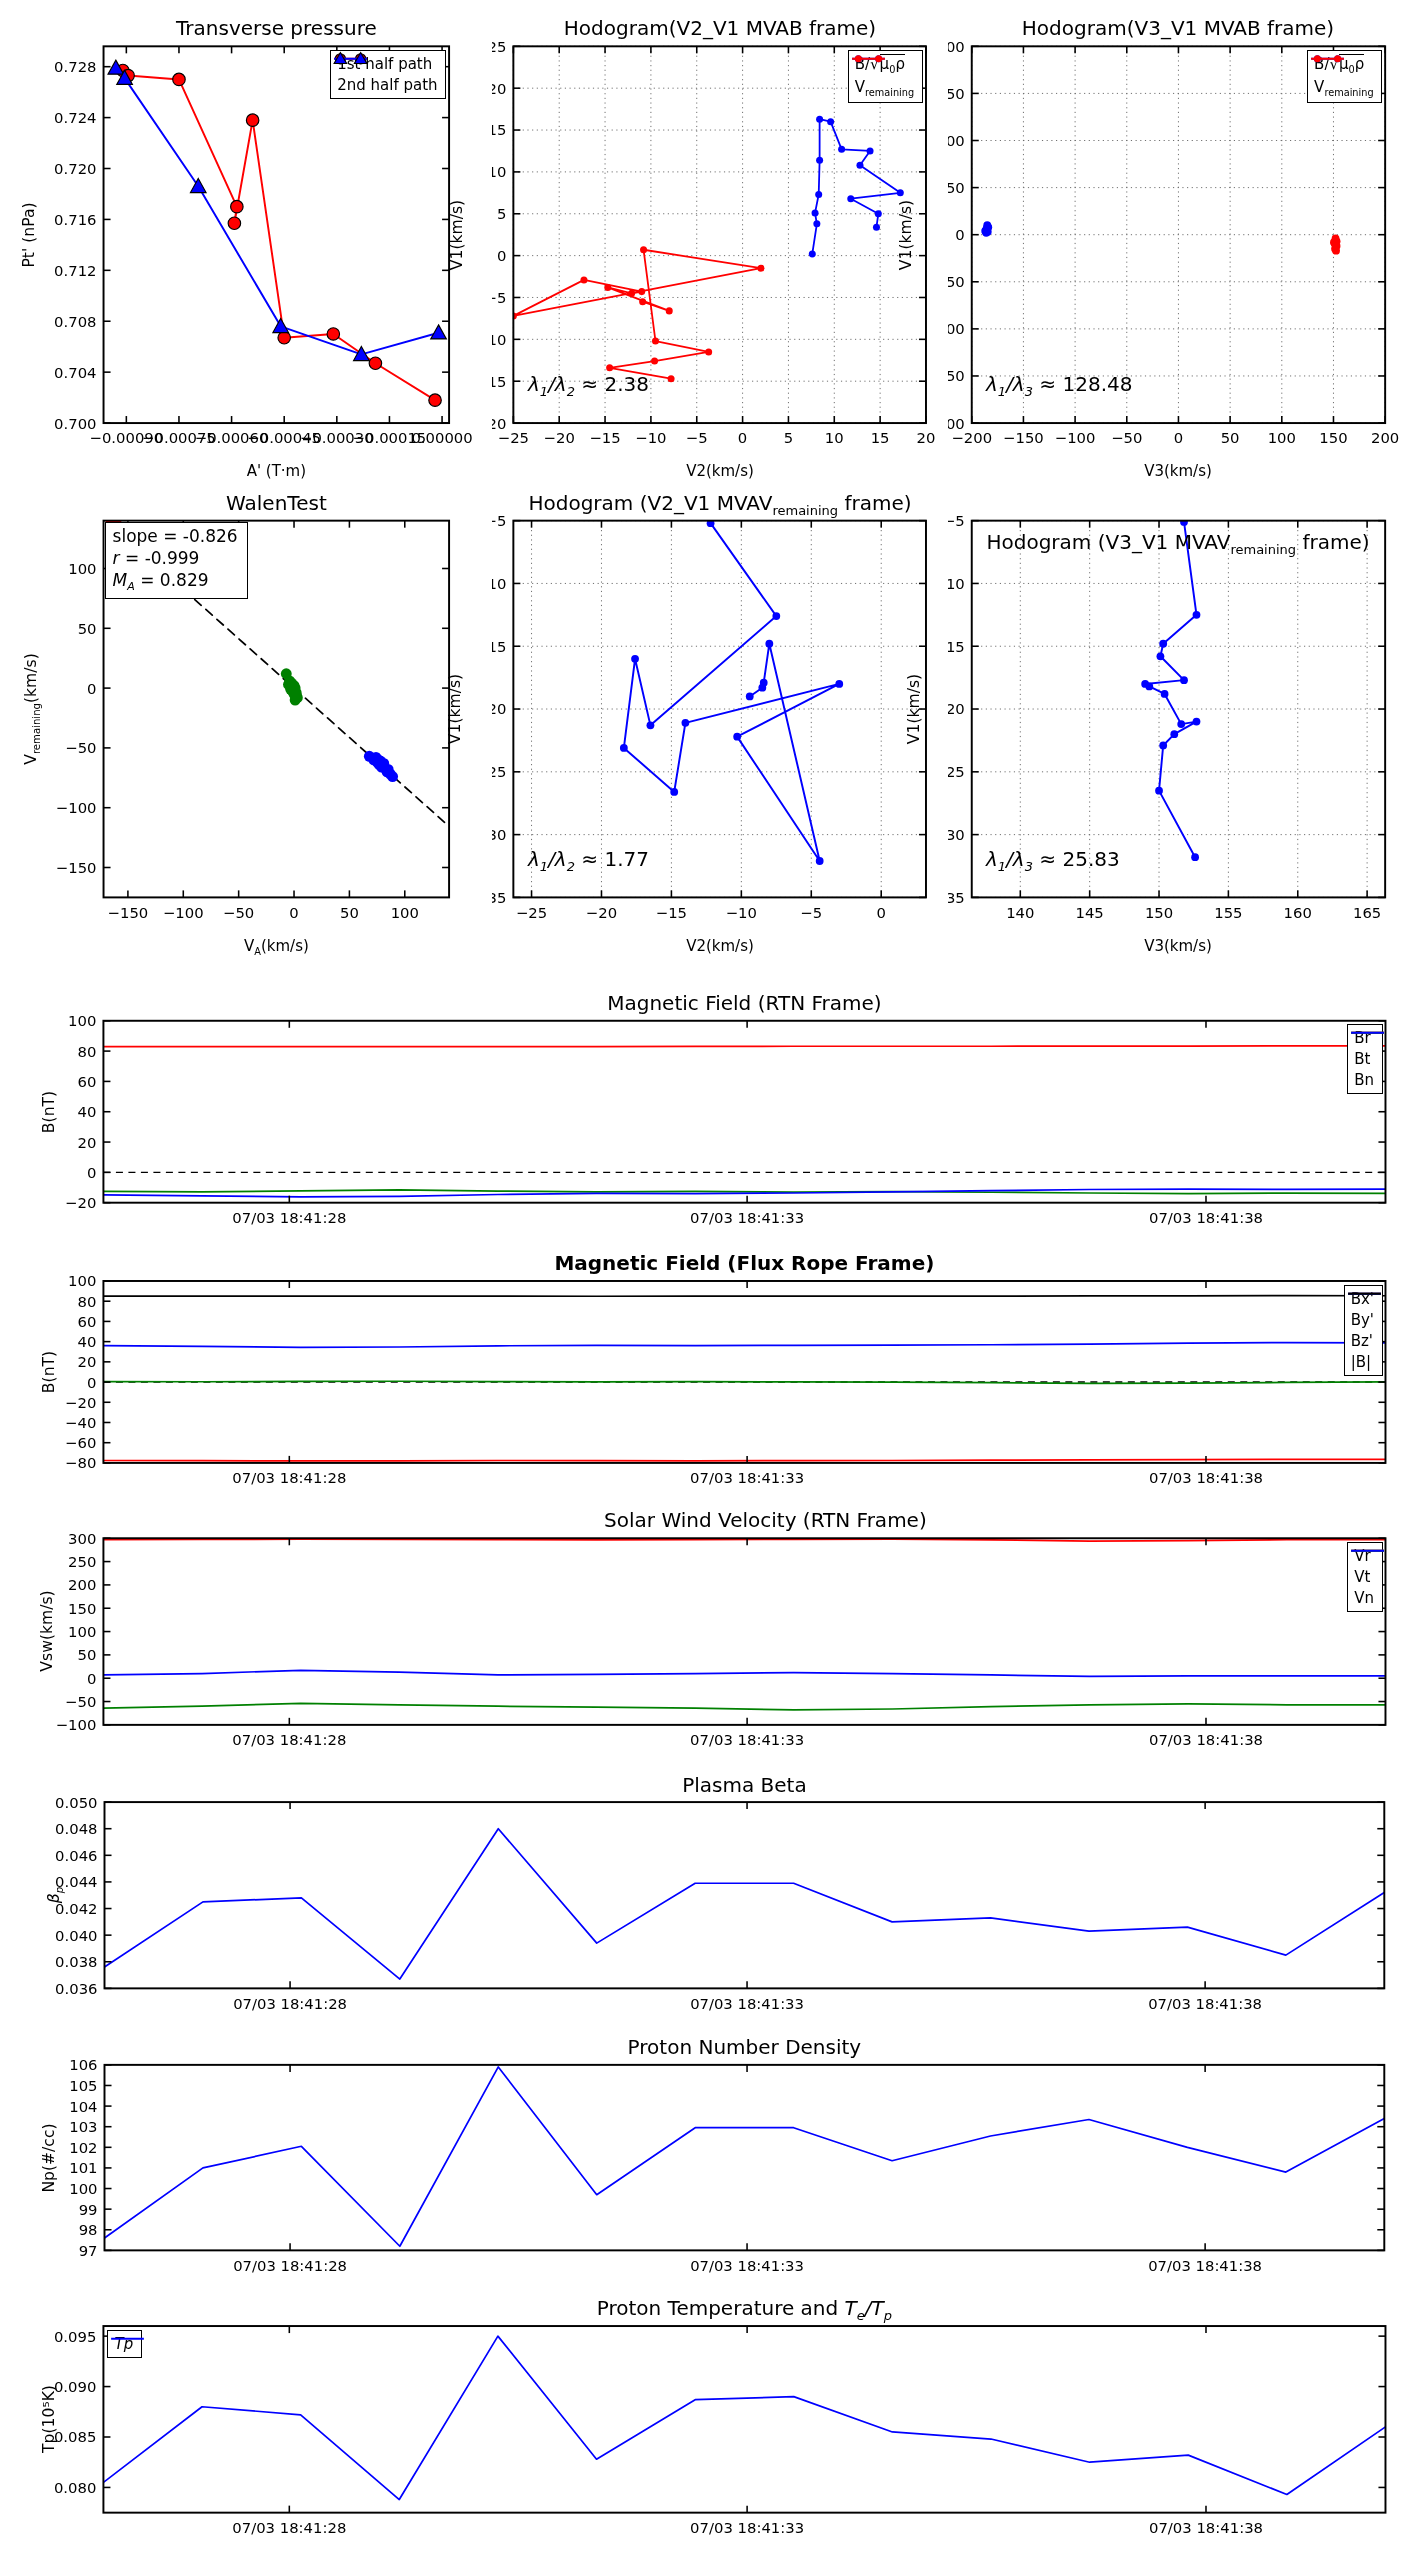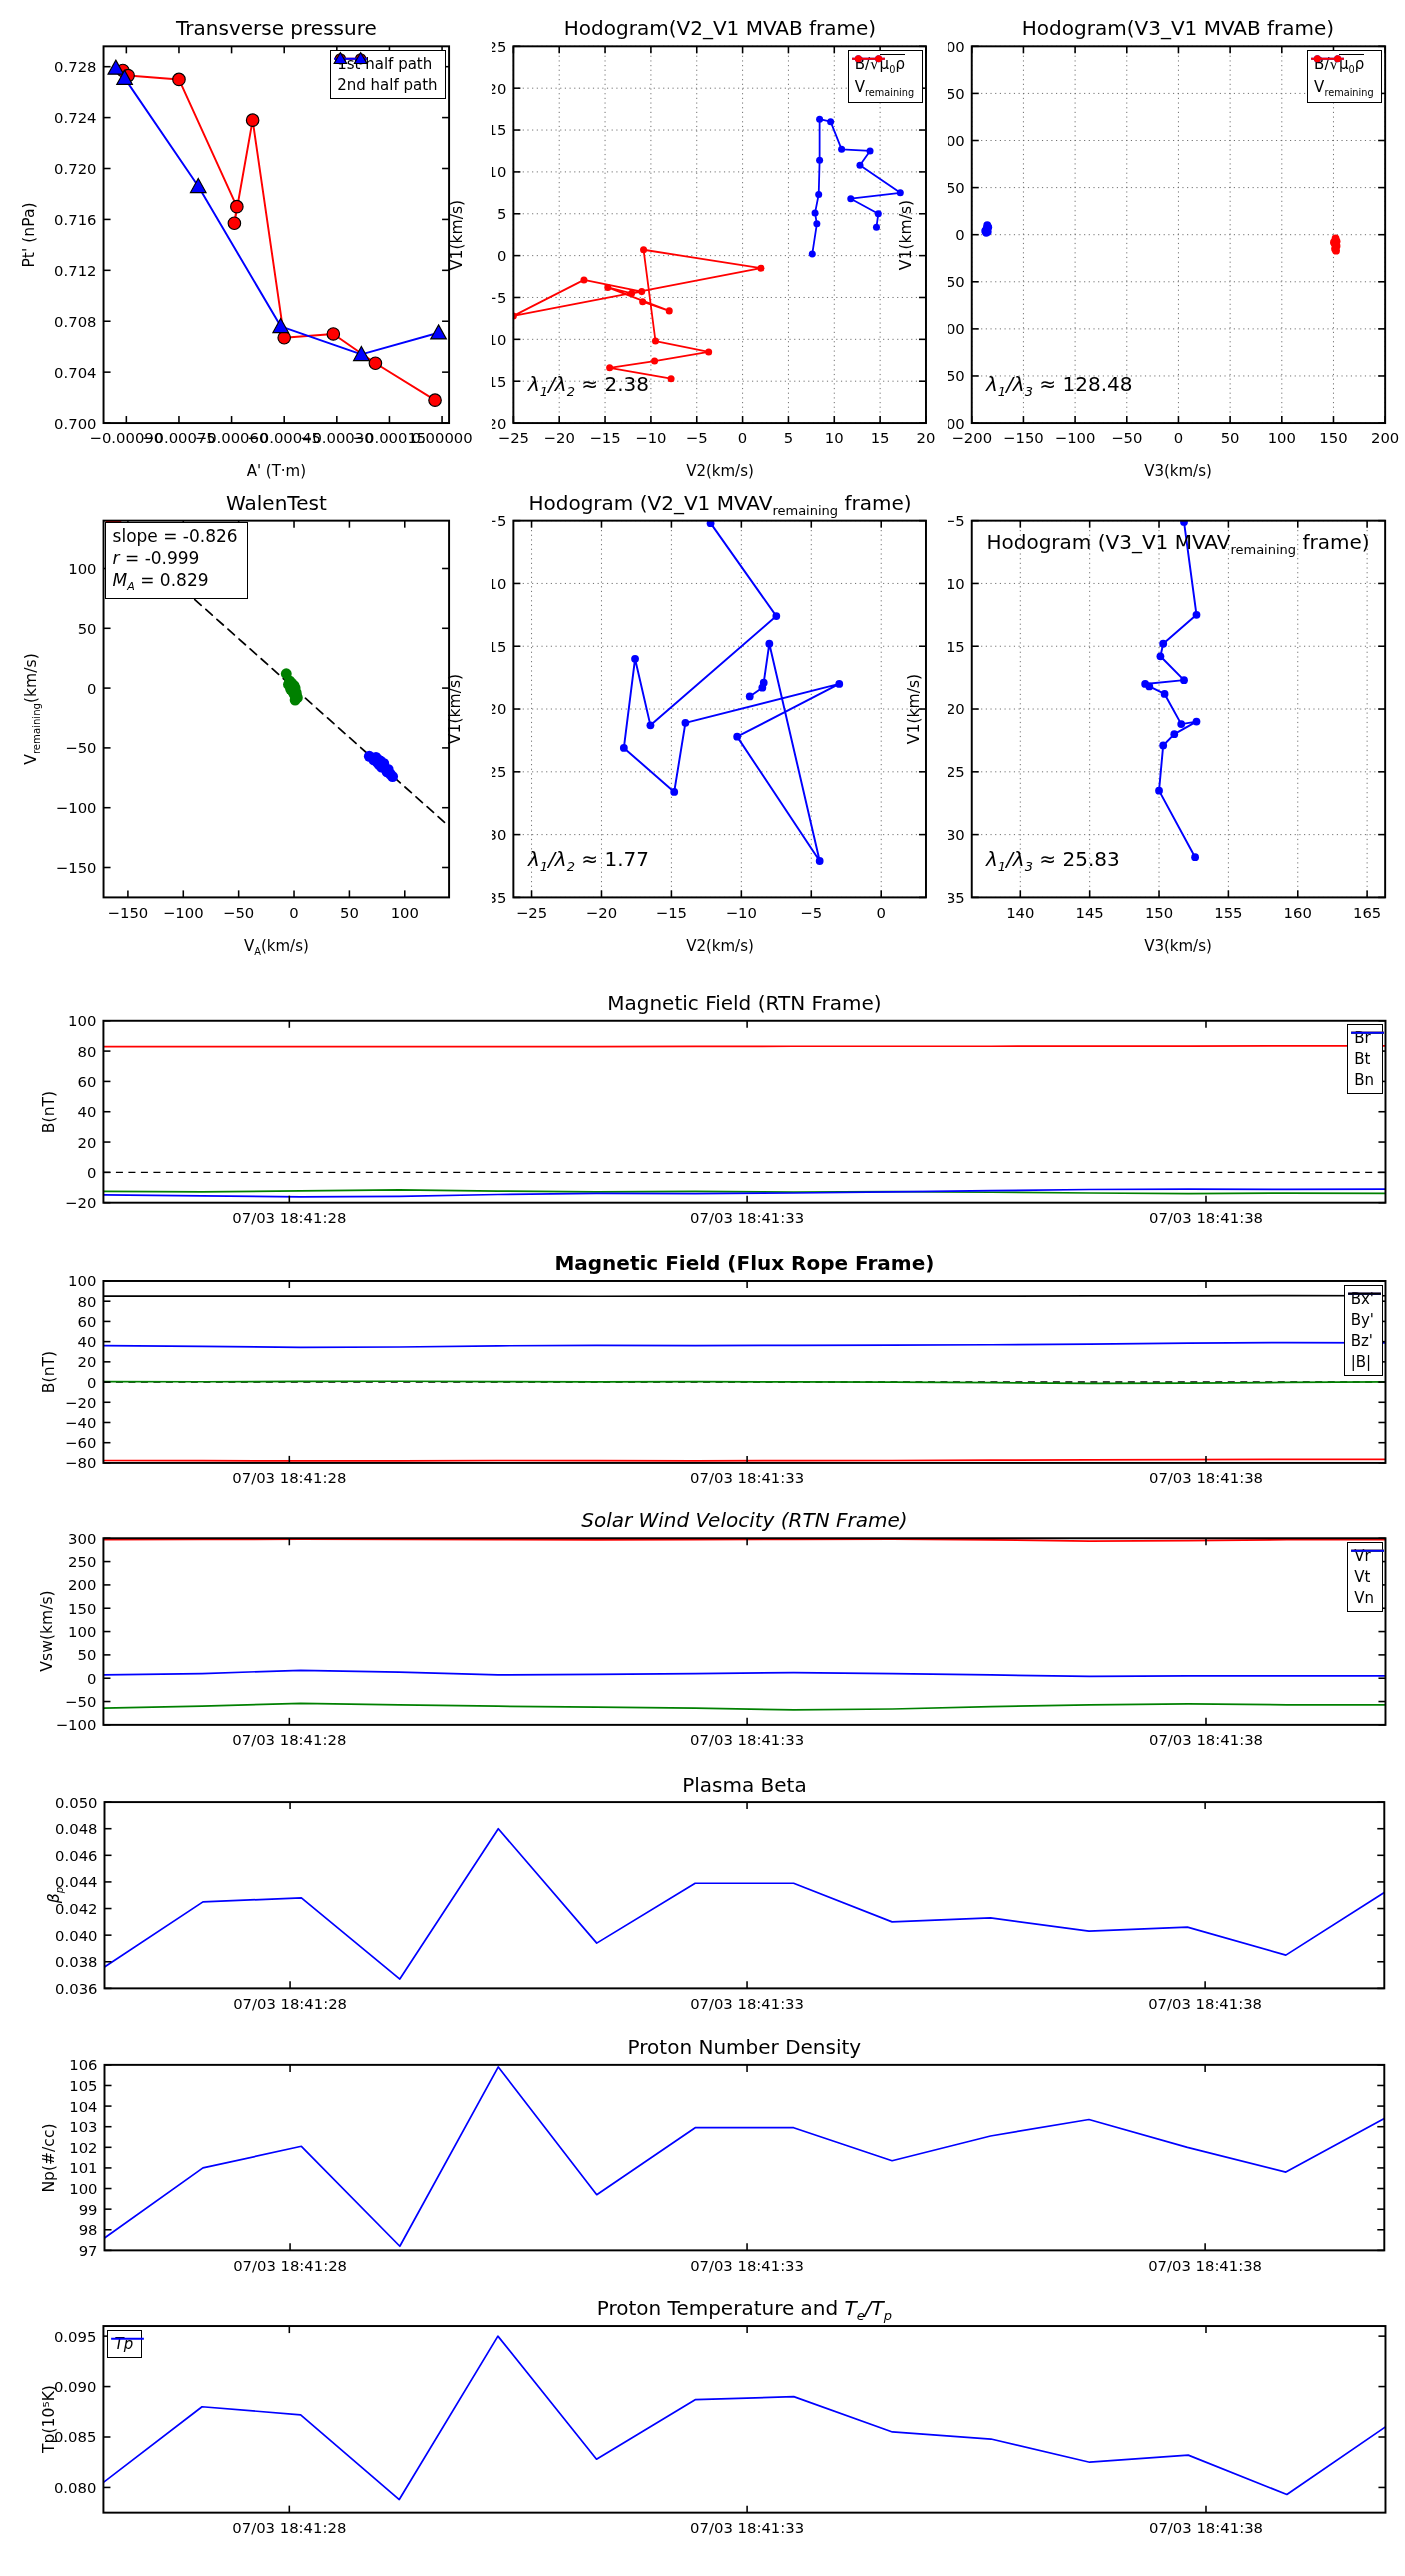--- a/index.html
+++ b/index.html
@@ -828,21 +828,21 @@
         <line x1="103" y1="109.75" x2="112" y2="109.75" stroke="#000" stroke-width="2"></line>
         <line x1="1745" y1="109.75" x2="1736" y2="109.75" stroke="#000" stroke-width="2"></line>
         <text x="94" y="116.75" text-anchor="end" font-size="19">200</text>
         <line x1="103" y1="79.875" x2="112" y2="79.875" stroke="#000" stroke-width="2"></line>
         <line x1="1745" y1="79.875" x2="1736" y2="79.875" stroke="#000" stroke-width="2"></line>
         <text x="94" y="86.875" text-anchor="end" font-size="19">250</text>
         <line x1="103" y1="50" x2="112" y2="50" stroke="#000" stroke-width="2"></line>
         <line x1="1745" y1="50" x2="1736" y2="50" stroke="#000" stroke-width="2"></line>
         <text x="94" y="57" text-anchor="end" font-size="19">300</text>
       </svg>
-      <div class="ctitle" style="left: 721px; top: 9.4px; font-style: italic;">Solar Wind Velocity (RTN Frame)</div>
+      <div class="ctitle" style="left: 742px; top: 9.4px;">Solar Wind Velocity (RTN Frame)</div>
       <div class="ylab" style="left: 24px; top: 132px;">Vsw(km/s)</div>
       <div class="leg" style="right: 22.6px; top: 43px;">
         <div class="lrow">
           <svg width="39" height="15.6" viewBox="0 0 50 20">
             <line x1="4" y1="10" x2="46" y2="10" stroke="#ff0000" stroke-width="2.6"></line>
           </svg>
           <span>Vr</span>
         </div>
         <div class="lrow">
           <svg width="39" height="15.6" viewBox="0 0 50 20">

